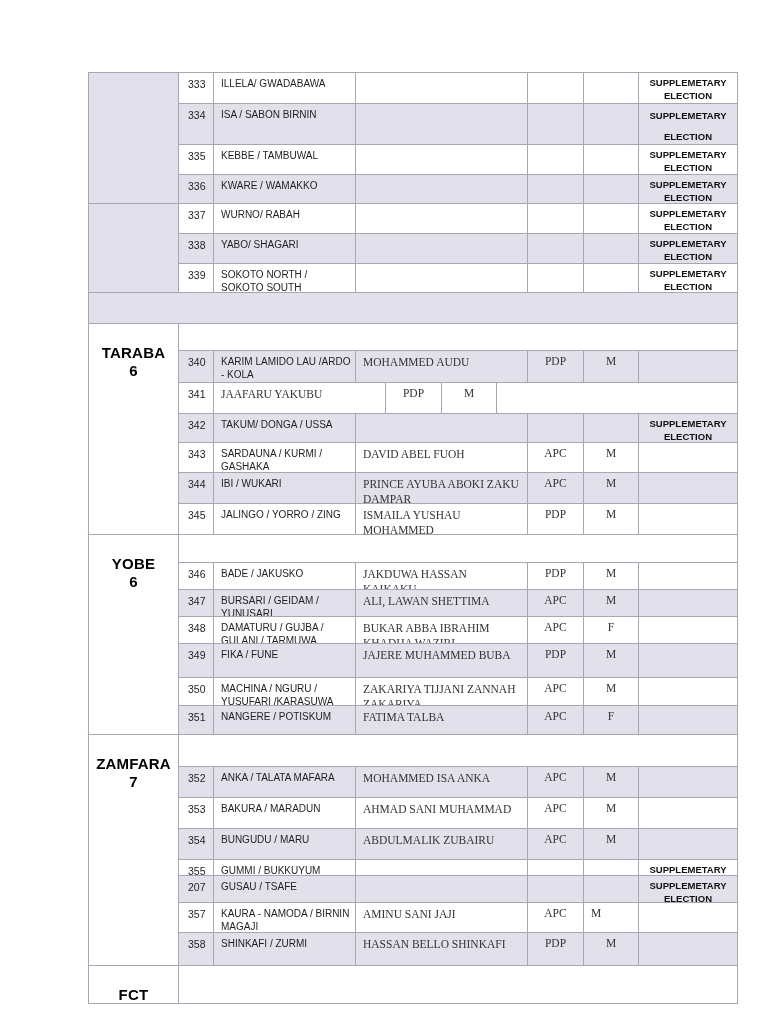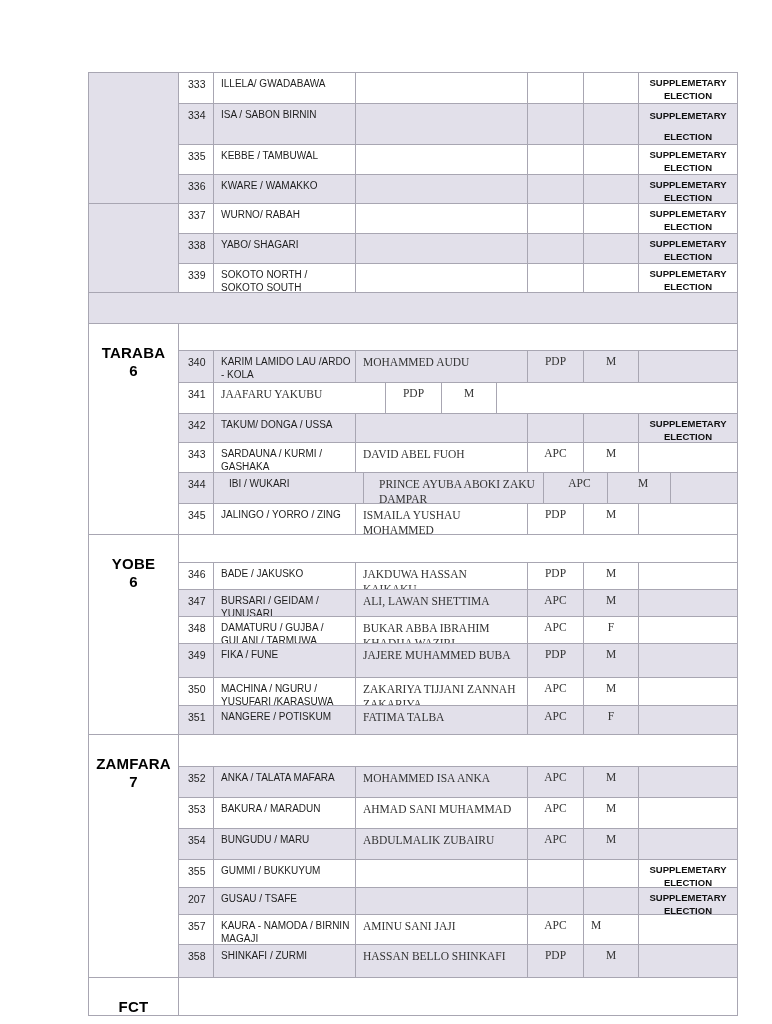--- a/index.html
+++ b/index.html
@@ -207,21 +207,21 @@
             <div class="cell c-status">SUPPLEMETARY ELECTION</div>
           </div>
           <div class="row" style="height: 30px;">
             <div class="cell c-num">343</div>
             <div class="cell c-const">SARDAUNA / KURMI / GASHAKA</div>
             <div class="cell c-cand">DAVID ABEL FUOH</div>
             <div class="cell c-party">APC</div>
             <div class="cell c-gender">M</div>
             <div class="cell c-status"></div>
           </div>
-          <div class="row alt" style="height: 31px; gap: 8px;">
+          <div class="row alt" style="height: 31px;">
             <div class="cell c-num">344</div>
             <div class="cell c-const">IBI / WUKARI</div>
             <div class="cell c-cand">PRINCE AYUBA ABOKI ZAKU DAMPAR</div>
             <div class="cell c-party">APC</div>
             <div class="cell c-gender">M</div>
             <div class="cell c-status"></div>
           </div>
           <div class="row" style="height: 30px;">
             <div class="cell c-num">345</div>
             <div class="cell c-const">JALINGO / YORRO / ZING</div>
@@ -313,21 +313,21 @@
             <div class="cell c-status"></div>
           </div>
           <div class="row alt" style="height: 31px;">
             <div class="cell c-num">354</div>
             <div class="cell c-const">BUNGUDU / MARU</div>
             <div class="cell c-cand">ABDULMALIK ZUBAIRU</div>
             <div class="cell c-party">APC</div>
             <div class="cell c-gender">M</div>
             <div class="cell c-status"></div>
           </div>
-          <div class="row" style="height: 28px;">
+          <div class="row" style="height: 16px;">
             <div class="cell c-num">355</div>
             <div class="cell c-const">GUMMI / BUKKUYUM</div>
             <div class="cell c-cand"></div>
             <div class="cell c-party"></div>
             <div class="cell c-gender"></div>
             <div class="cell c-status">SUPPLEMETARY ELECTION</div>
           </div>
           <div class="row alt" style="height: 27px;">
             <div class="cell c-num">207</div>
             <div class="cell c-const">GUSAU / TSAFE</div>

